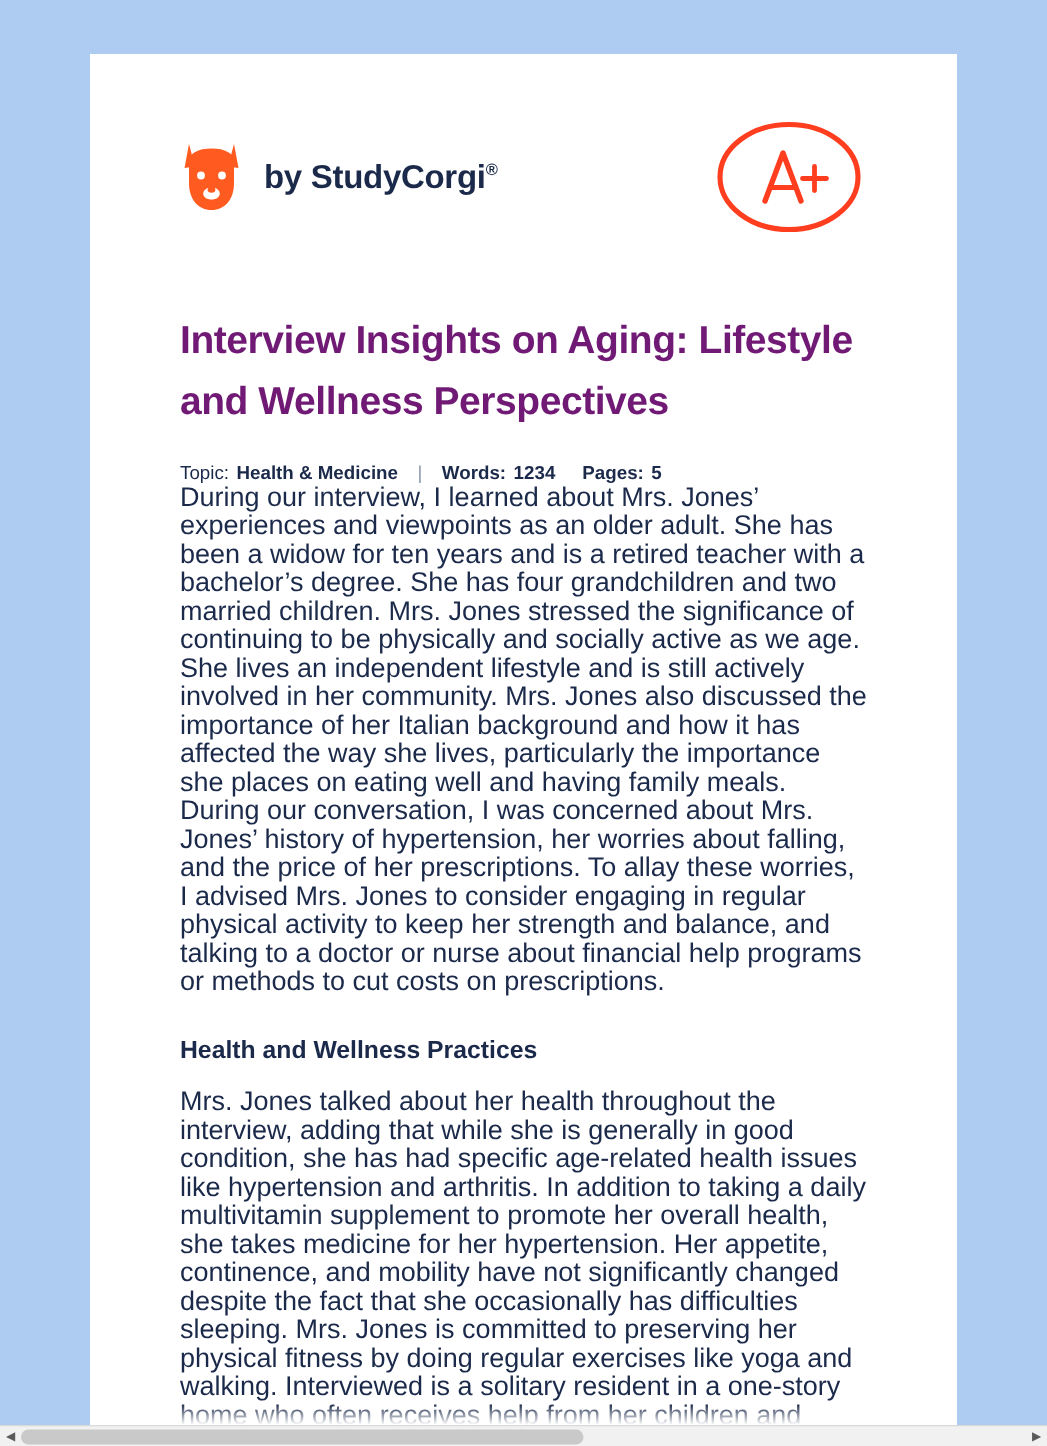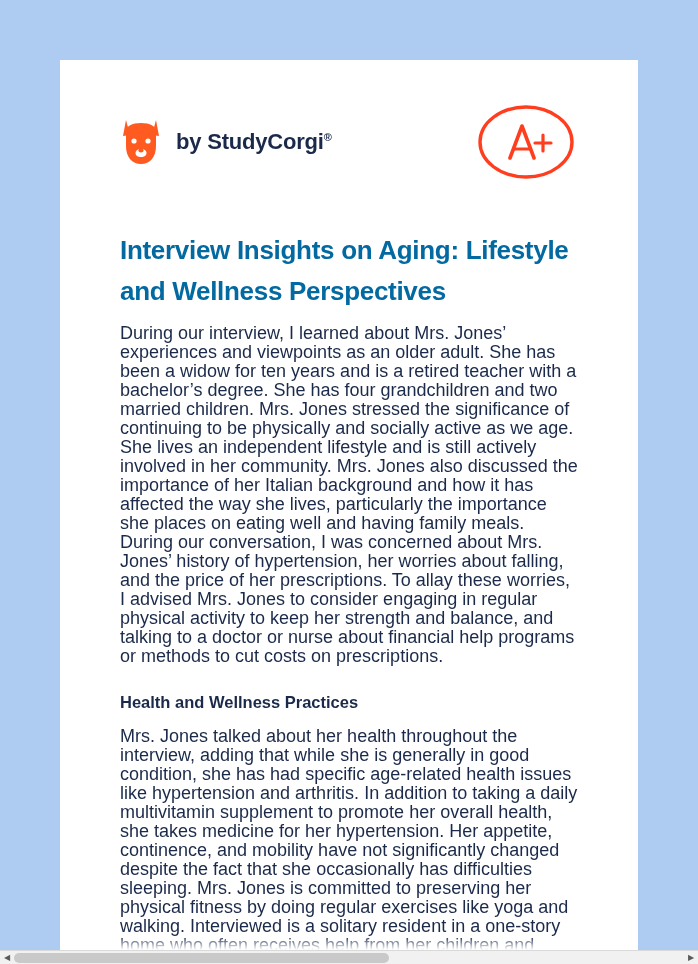--- a/index.html
+++ b/index.html
@@ -14,21 +14,21 @@
   }
   #page-wrap {
     position: relative;
     width: 698px;
     height: 964px;
     background: #aecbf2;
   }
   .paper {
     position: absolute;
     left: 60px;
-    top: 60px;
+    top: 36px;
     width: 578px;
     bottom: 0;
     background: #ffffff;
     overflow: hidden;
   }
   .paper-inner {
     padding: 32px 60px 0 60px;
   }
   
   .brand-row {
@@ -68,22 +68,22 @@
     width: 104px;
     height: 80px;
     flex: 0 0 auto;
     display: block;
   }
   
   .doc-title {
     font-size: 26px;
     line-height: 41px;
     font-weight: bold;
-    color: #0369a1;
-    margin: 48px 0 12px 0;
+    color: #701a75;
+    margin: 48px 0 0 0;
     letter-spacing: -0.3px;
   }
   .meta-row {
     margin-top: 20px;
     font-size: 12.5px;
     color: #1b2a4a;
     display: flex;
     align-items: center;
     flex-wrap: wrap;
     gap: 0px;
@@ -187,20 +187,29 @@
           <path d="M36 56 L48 24 L60 56" fill="none" stroke="#ff3d1f" stroke-width="3.6" stroke-linecap="round" stroke-linejoin="round"></path>
           <path d="M40 47 L56 47" fill="none" stroke="#ff3d1f" stroke-width="3.2" stroke-linecap="round"></path>
           <path d="M69 33 L69 49" fill="none" stroke="#ff3d1f" stroke-width="3.2" stroke-linecap="round"></path>
           <path d="M61 41 L77 41" fill="none" stroke="#ff3d1f" stroke-width="3.2" stroke-linecap="round"></path>
           <text x="52" y="44" font-size="0" fill="none">A+</text>
         </svg>
       </div>
 
       <h1 class="doc-title">Interview Insights on Aging: Lifestyle and Wellness Perspectives</h1>
 
+      <div class="meta-row">
+        <span class="meta-label">Topic:</span>
+        <span class="meta-value">Health &amp; Medicine</span>
+        <span class="meta-sep">|</span>
+        <span class="meta-words-label">Words:</span>
+        <span class="meta-words-value">1234</span>
+        <span class="meta-pages-label">Pages:</span>
+        <span class="meta-pages-value">5</span>
+      </div>
 
       <p class="body">During our interview, I learned about Mrs. Jones’ experiences and viewpoints as an older adult. She has been a widow for ten years and is a retired teacher with a bachelor’s degree. She has four grandchildren and two married children. Mrs. Jones stressed the significance of continuing to be physically and socially active as we age. She lives an independent lifestyle and is still actively involved in her community. Mrs. Jones also discussed the importance of her Italian background and how it has affected the way she lives, particularly the importance she places on eating well and having family meals. During our conversation, I was concerned about Mrs. Jones’ history of hypertension, her worries about falling, and the price of her prescriptions. To allay these worries, I advised Mrs. Jones to consider engaging in regular physical activity to keep her strength and balance, and talking to a doctor or nurse about financial help programs or methods to cut costs on prescriptions.</p>
 
       <h2 class="section">Health and Wellness Practices</h2>
       <p class="body">Mrs. Jones talked about her health throughout the interview, adding that while she is generally in good condition, she has had specific age-related health issues like hypertension and arthritis. In addition to taking a daily multivitamin supplement to promote her overall health, she takes medicine for her hypertension. Her appetite, continence, and mobility have not significantly changed despite the fact that she occasionally has difficulties sleeping. Mrs. Jones is committed to preserving her physical fitness by doing regular exercises like yoga and walking. Interviewed is a solitary resident in a one-story home who often receives help from her children and grandchildren. She likes going to</p>
 
     </div>
     <div class="fade-bottom"></div>
   </div>
 

